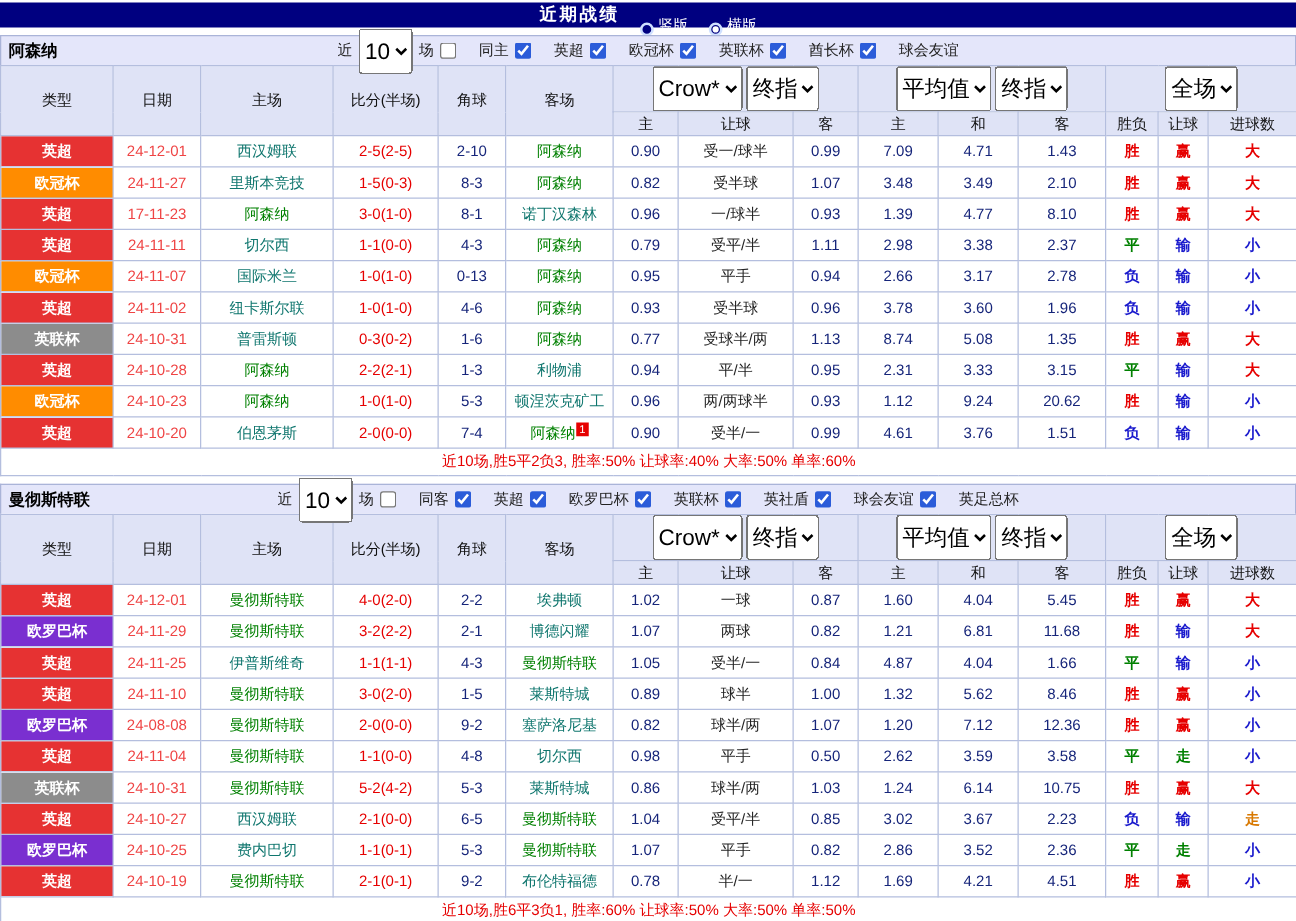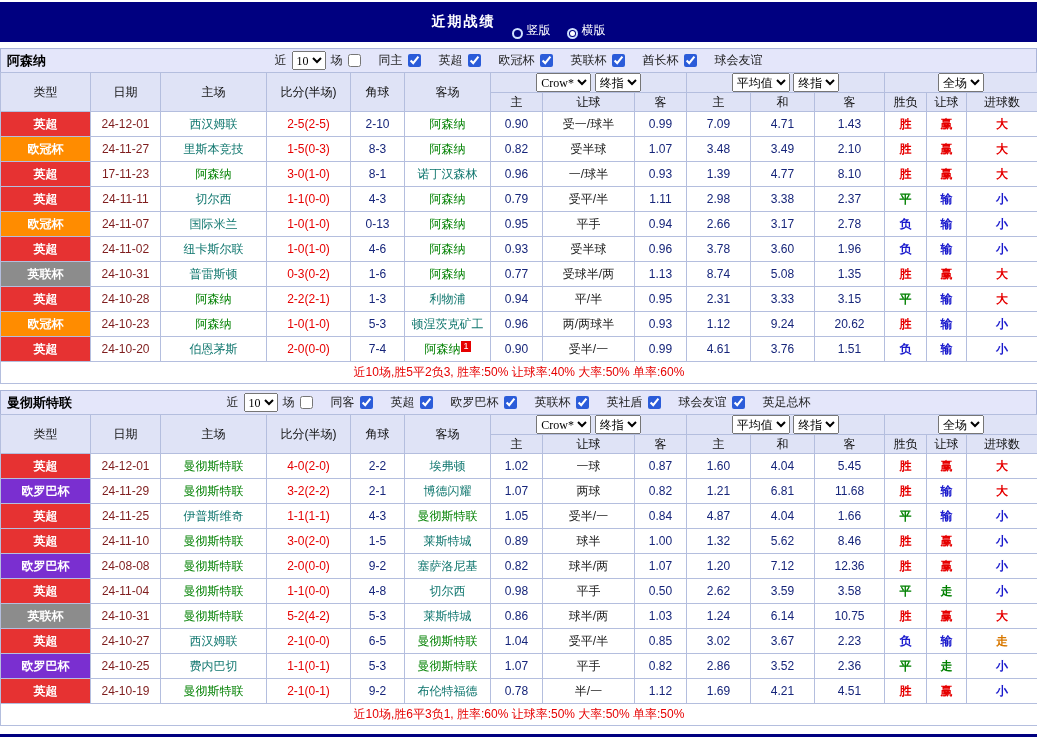--- a/index.html
+++ b/index.html
@@ -5,53 +5,53 @@
   * { box-sizing: border-box; margin: 0; padding: 0; }
   html,body { background:#fff; }
   body {
     width: 1037px;
     font-family: "Liberation Sans", sans-serif;
     font-size: 12px;
     color: #222;
   }
   
   .topbar {
-    height: 40px; margin-top: 2px;
+    height: 20px; margin-top: 2px;
     background: #000080; color: #fff;
     display: flex; align-items: center; justify-content: center; gap: 16px;
   }
   .topbar .title { font-weight: bold; font-size: 14px; letter-spacing: 2px; }
   .radio-group { display: inline-flex; align-items: flex-end; gap: 4px; cursor: pointer; margin-top: 16px; }
   .radio {
     width: 11px; height: 11px; border: 2px solid #cfe0ff; border-radius: 50%;
     display: inline-flex; align-items: center; justify-content: center; background: #000080;
   }
   .radio.sel::after { content:""; width:5px; height:5px; border-radius:50%; background:#fff; }
   
   .section { margin-top: 6px; }
   .section-header {
     height: 24px; background: #e4e6fa;
     border: 1px solid #aab4d8; border-bottom: none;
     display: flex; align-items: center; position: relative;
   }
   .team-name { position: absolute; left: 6px; font-weight: bold; font-size: 13px; color: #000; }
   .filters { margin: 0 auto; display: flex; align-items: center; gap: 5px; }
-  .filters select, thead select { font-size: 12px; height: 19px; font-family: Liberation Serif, serif; }
+  .filters select, thead select { font-size: 18px; height: 36px; font-family: Liberation Sans, sans-serif; }
   .cb { display: inline-flex; align-items: center; gap: 18px; cursor: pointer; }
   .cb input { accent-color: #2b5cd9; width: 13px; height: 13px; margin: 0; }
   
   table { width: 100%; border-collapse: collapse; table-layout: fixed; }
   th, td {
     border: 1px solid #b4bede; text-align: center;
     overflow: hidden; white-space: nowrap; height: 25px; padding: 0 1px;
   }
   thead th { background: #dfe3f6; font-weight: normal; height: 19px; color: #111; }
   tbody td { background: #fff; }
   td.type  { color: #fff; font-weight: bold; }
-  td.date  { color: #7f1d1d; }
+  td.date  { color: #ef4444; }
   td.score { color: #e60000; }
   td.num, td.corner { color: #16257a; }
   td.hcap  { color: #222; }
   td.team  { color: #0f766e; }
   td.team.focus { color: #008000; }
   td.res   { font-weight: bold; }
   .badge {
     display: inline-block; background: #e60000; color: #fff;
     font-size: 9px; line-height: 11px; padding: 0 2px; margin-left: 1px; vertical-align: top;
   }

